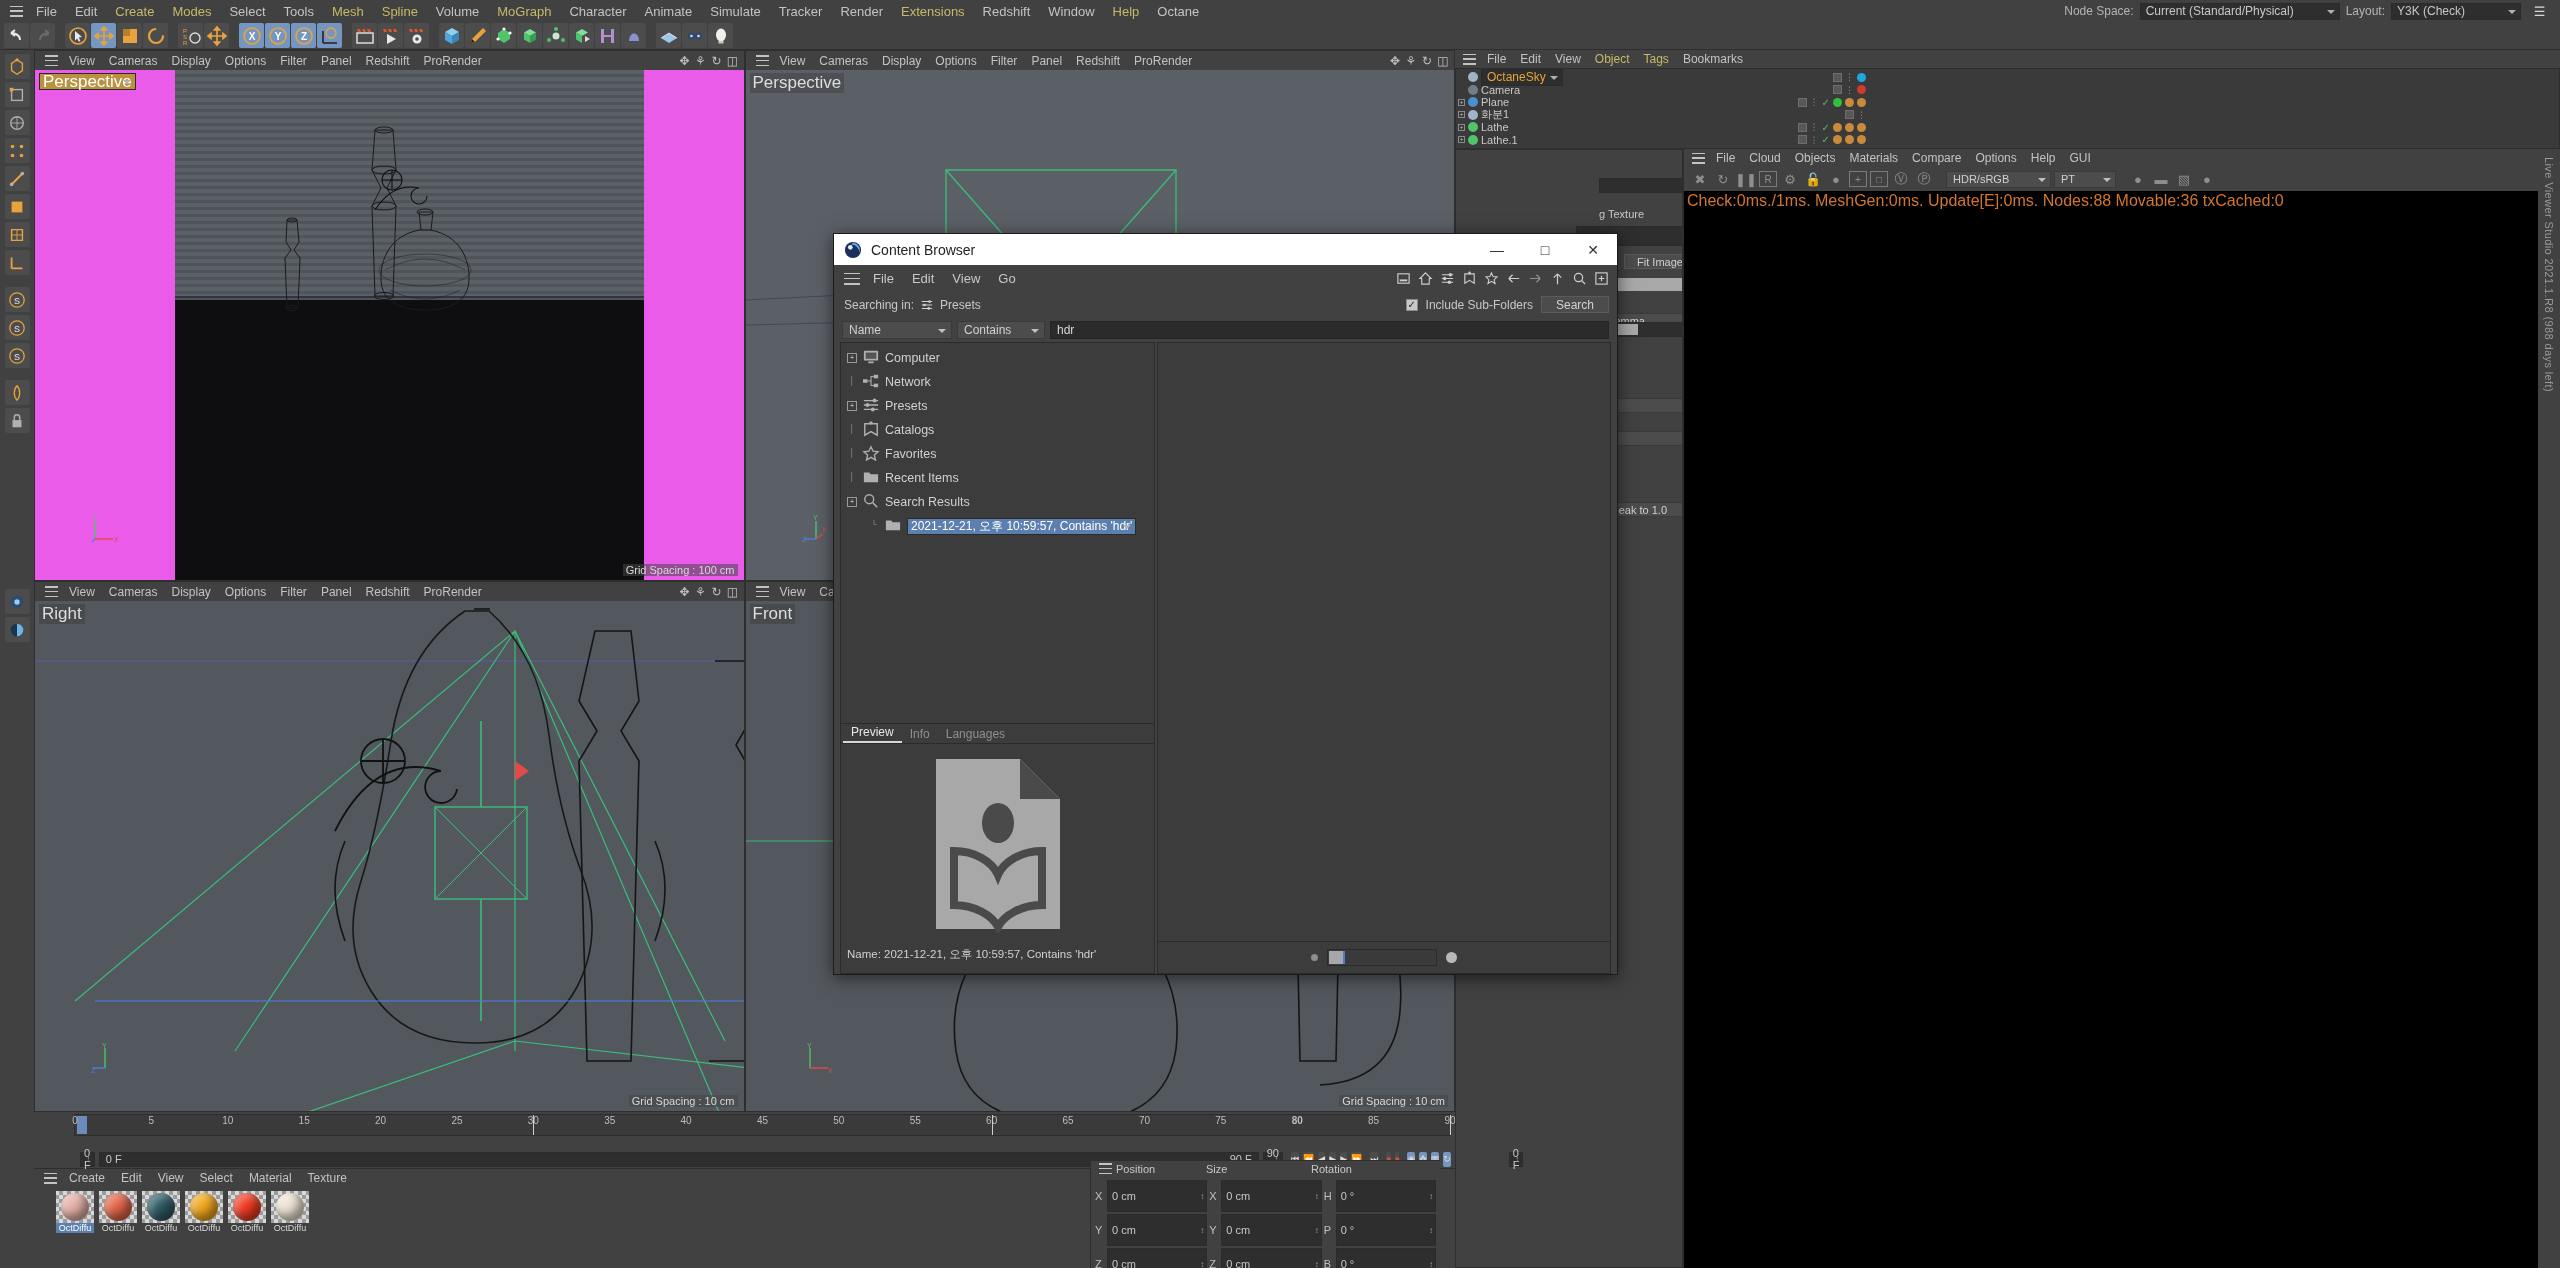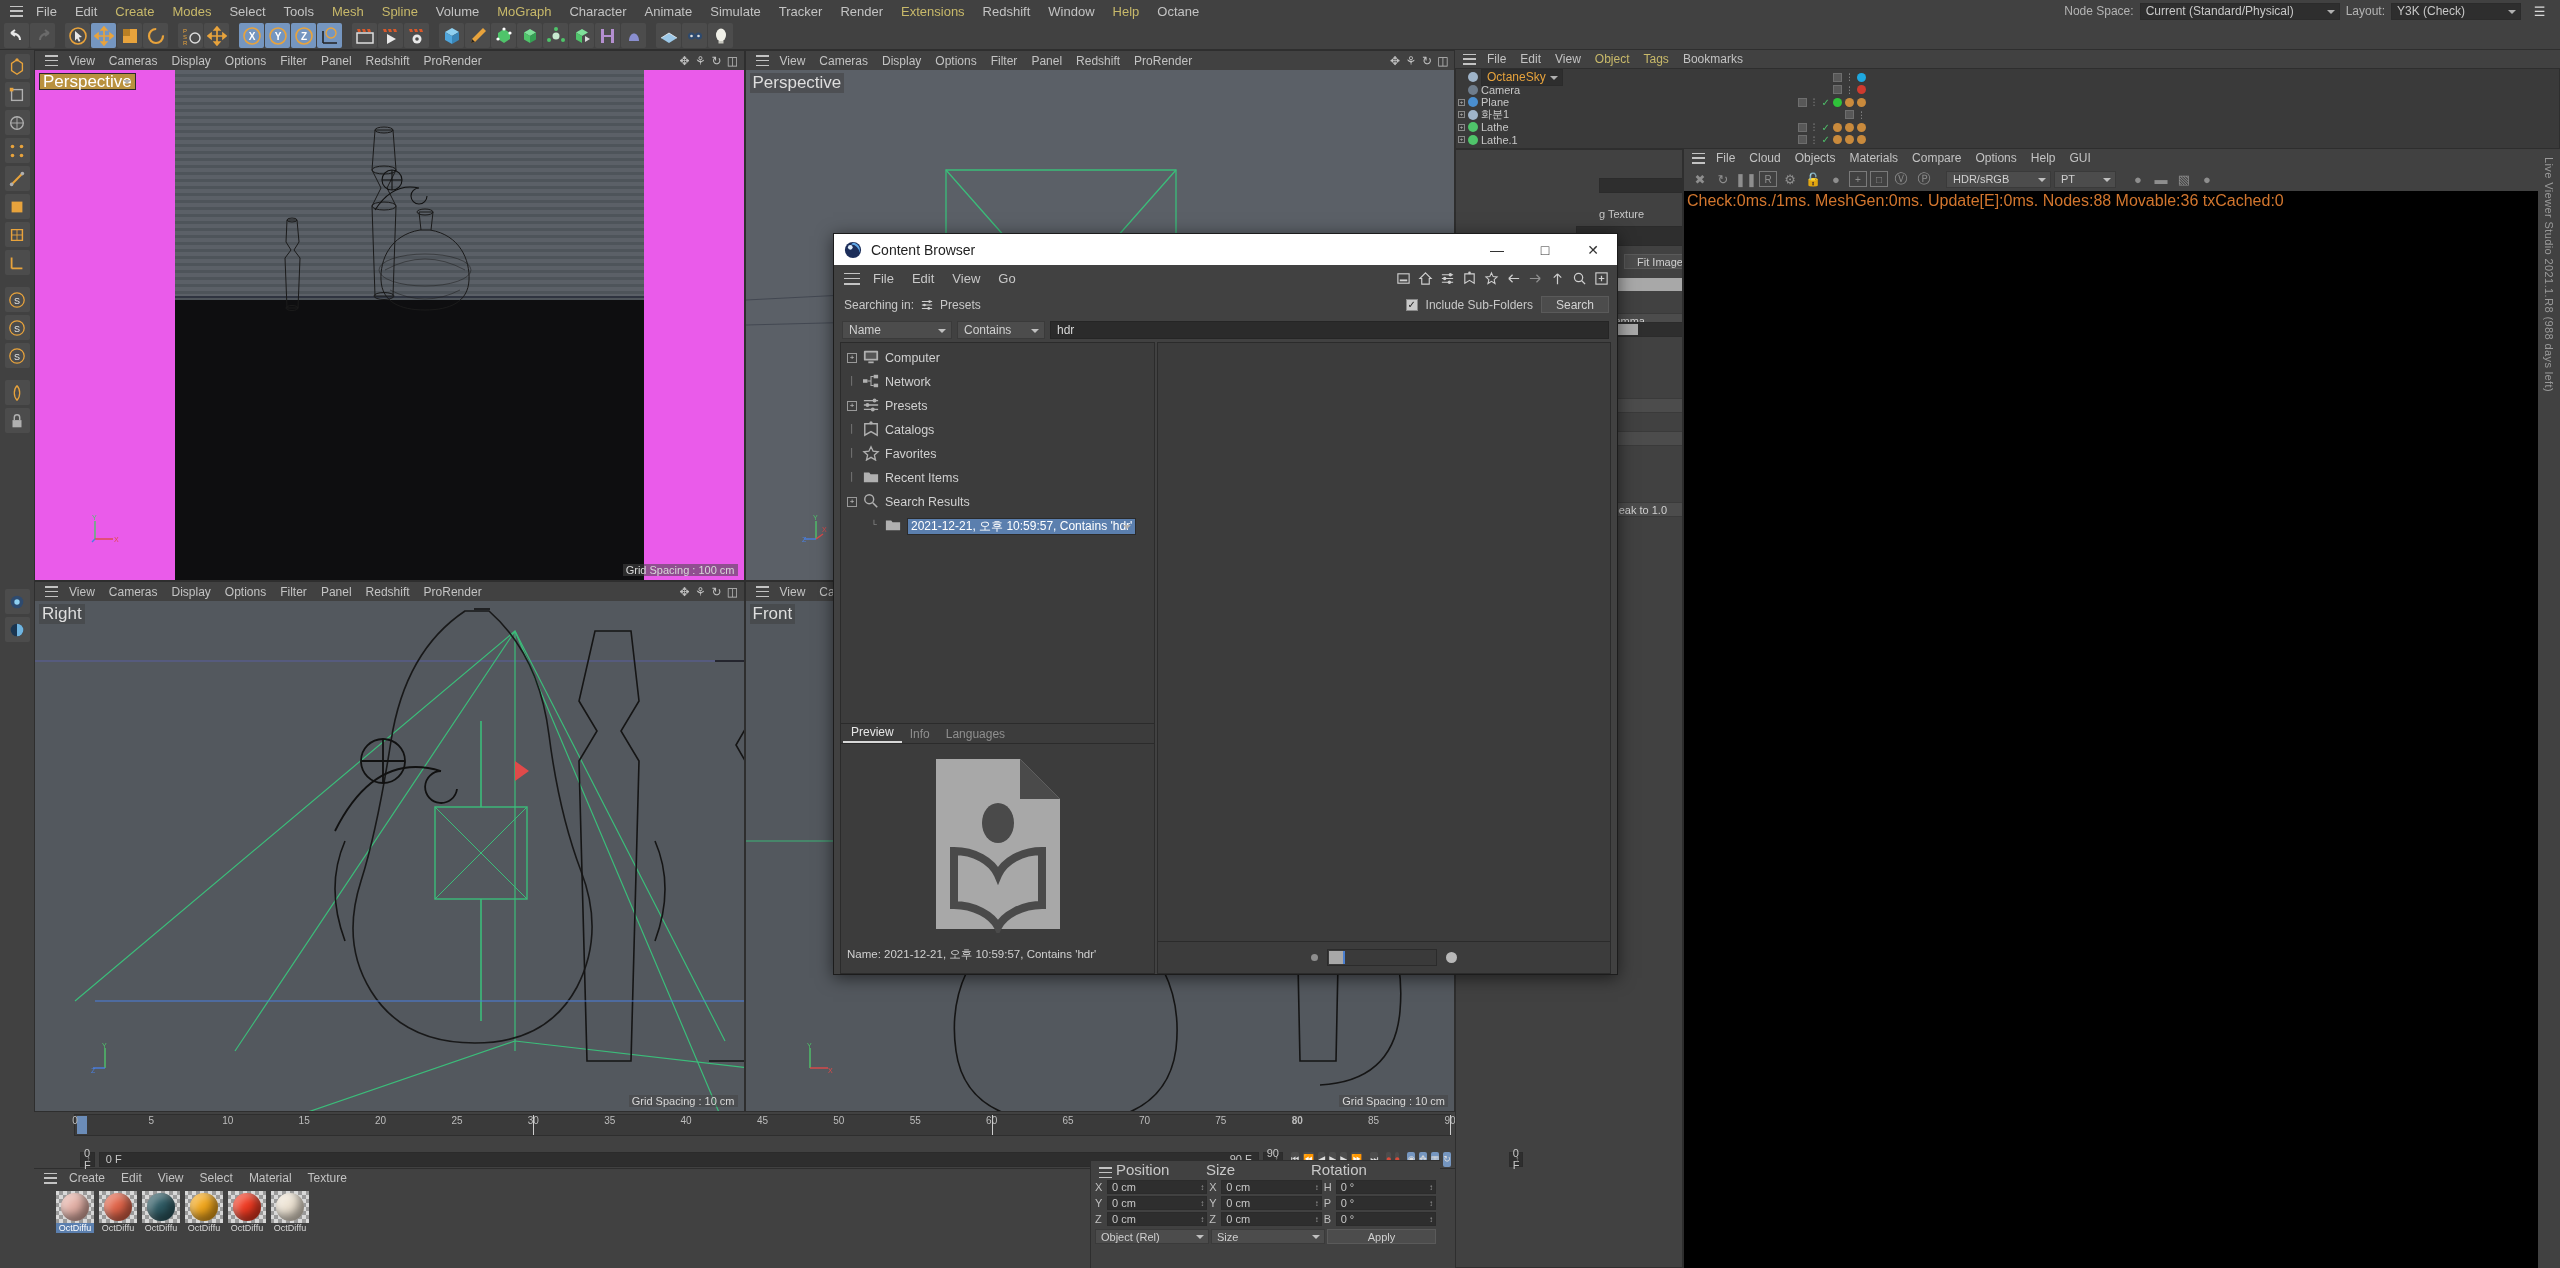--- a/index.html
+++ b/index.html
@@ -121,24 +121,24 @@
          font-size:11px; color:#d0d0d0; padding:0 7px;}
   .adrop{ background:#4c4c4c; border:1px solid #3a3a3a; height:15px; display:flex;align-items:center; padding:0 14px 0 5px;
           font-size:11px; color:#d0d0d0; position:relative;}
   .adrop:after{ content:''; position:absolute; right:4px; top:5px; border-left:4px solid transparent;
               border-right:4px solid transparent; border-top:4px solid #c0c0c0;}
   .slider{ height:13px; background:#a8a8a8; position:relative;}
 
   
   .coord{ position:absolute; left:1090px; bottom:0; width:350px; height:108px; background:#414141; border-top:1px solid #2e2e2e;
           border-left:1px solid #2e2e2e; padding:2px 4px; }
-  .coordhead{ display:flex; align-items:flex-end; height:15px; font-size:15px; color:#c8c8c8;}
+  .coordhead{ display:flex; align-items:flex-start; height:15px; font-size:11px; color:#c8c8c8;}
   .crow{ display:flex; align-items:center; gap:2px; margin-top:2px;}
   .clab{ width:10px; font-size:11px; color:#c0c0c0;}
-  .cfield{ flex:1; height:14px; background:#2e2e2e; border:1px solid #2b2b2b; display:flex;align-items:center;
+  .cfield{ flex:1; height:32px; background:#2e2e2e; border:1px solid #2b2b2b; display:flex;align-items:center;
            padding:0 12px 0 4px; font-size:11px; color:#c8c8c8; position:relative;}
   .cfield:after{content:'\2195'; position:absolute; right:2px; font-size:8px; color:#9a9a9a;}
 
   
   .cb{ position:absolute; left:833px; top:233px; width:785px; height:742px; background:#414141;
        border:1px solid #1c1c1c; box-shadow:0 3px 16px rgba(0,0,0,.55); z-index:50; display:flex; flex-direction:column;}
   .cbtitle{ height:31px; background:#fff; display:flex; align-items:center; padding-left:10px; flex:0 0 31px;text-align:center;}
   .cbtitle .t{ font-size:14px; color:#222; margin-left:9px;}
   .cbwinbtns{ margin-left:auto; display:flex; height:100%;}
   .cbwb{ width:48px; display:flex; align-items:center; justify-content:center; font-size:14px; color:#333;}

